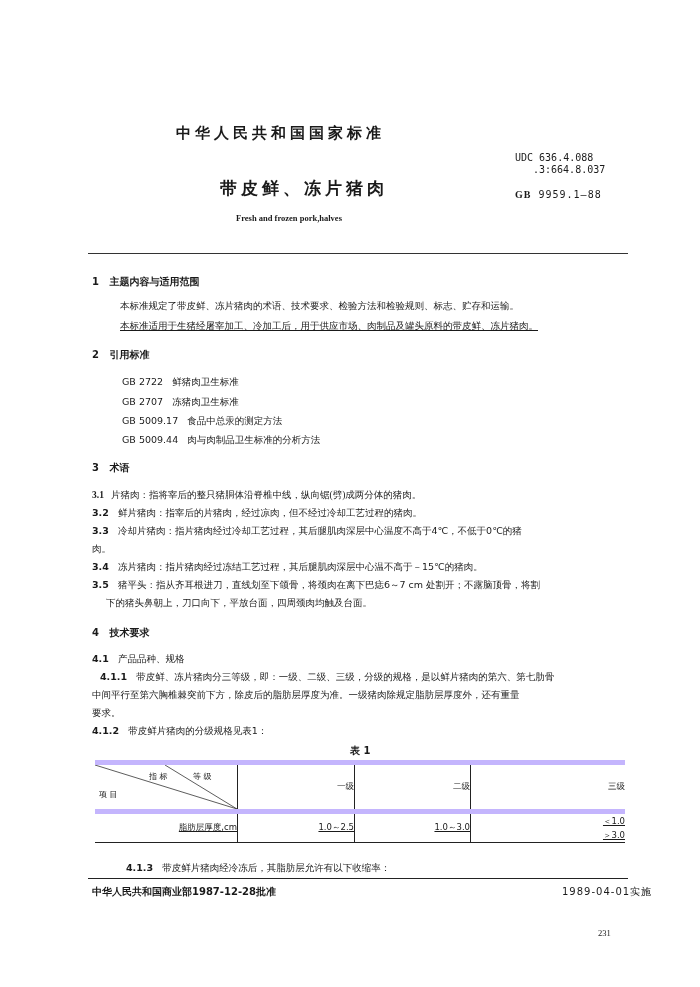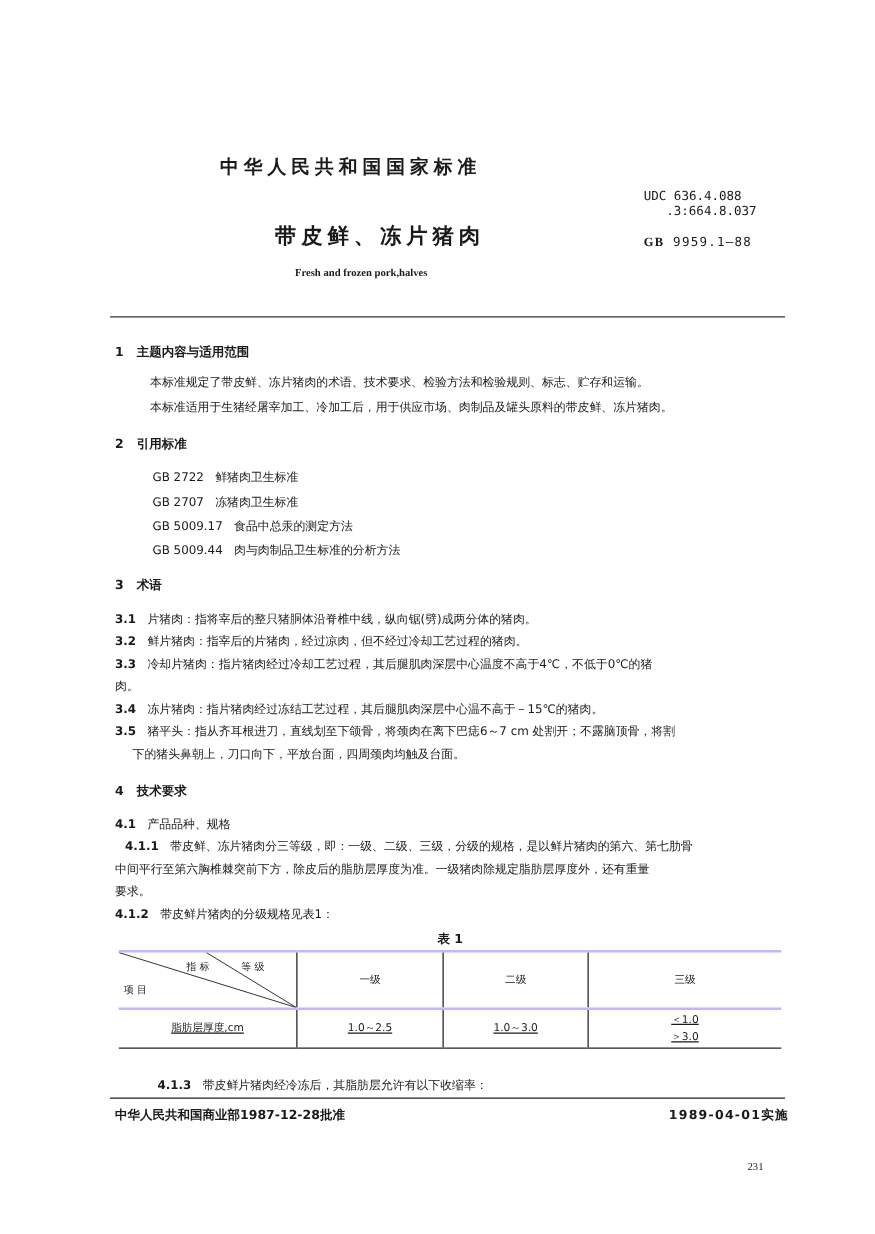--- a/index.html
+++ b/index.html
@@ -10,58 +10,58 @@
   .udc { left:515px; top:152px; font-size:10px; line-height:12px; font-family:"DejaVu Sans Mono","Liberation Mono",monospace; }
   .udc .l2 { padding-left:18px; }
   .title { left:220px; top:177px; font-size:17px; font-weight:bold; letter-spacing:4px; }
   .gb { left:515px; top:189px; font-size:10px; font-family:"DejaVu Sans Mono","Liberation Mono",monospace; letter-spacing:1px; }
   .gb b { font-family:"Liberation Serif",serif; }
   .entitle { left:236px; top:213px; font-size:8.5px; font-weight:bold; font-family:"Liberation Serif",serif; }
   .rule { position:absolute; left:88px; width:540px; height:1px; background:#333; }
   .h { font-size:10px; font-weight:bold; }
   .p { font-size:9.5px; }
   table.grade { position:absolute; left:95px; top:760px; width:530px; border-collapse:collapse; font-size:8.5px; }
-  table.grade td { border-top:2px solid #c4b5fd; border-bottom:1px solid #222; text-align:center; padding:0;margin-top:44px; }
+  table.grade td { border-top:5px solid #c4b5fd; border-bottom:1px solid #222; text-align:right; padding:0;margin-top:44px; }
   table.grade td + td { border-left:1px solid #222; }
   .diag { position:relative; height:44px; width:142px; }
   .diag svg { position:absolute; left:0; top:0; }
   .diag .zb { position:absolute; left:54px; top:6px; font-size:8px; }
   .diag .dj { position:absolute; left:98px; top:6px; font-size:8px; }
   .diag .xm { position:absolute; left:4px; top:24px; font-size:8px; }
   .footer-rule { position:absolute; left:88px; top:878px; width:540px; height:1px; background:#222; }
   .footer-left { left:92px; top:885px; font-size:10px; font-weight:bold; }
-  .footer-right { left:535px; top:885px; font-size:10px; font-weight:bold; letter-spacing:1px; }
+  .footer-right { left:562px; top:885px; font-size:10px; font-weight:normal; letter-spacing:1px; }
   .pageno { left:598px; top:928px; font-size:8.5px; font-family:"Liberation Serif",serif; }
 </style>
 </head>
 <body>
 
 <div class="abs national">中华人民共和国国家标准</div>
 <div class="abs udc">
   <div>UDC 636.4.088</div>
   <div class="l2">.3:664.8.037</div>
 </div>
 <div class="abs title">带皮鲜、冻片猪肉</div>
 <div class="abs gb"><b>GB</b> <span>9959.1—88</span></div>
 <div class="abs entitle">Fresh and frozen pork,halves</div>
 
 <div class="rule" style="top:253px;"></div>
 
 <div class="abs h" style="left:92px;top:275px;"><span>1</span>&nbsp;&nbsp;&nbsp;<span>主题内容与适用范围</span></div>
 <div class="abs p" style="left:120px;top:300px;">本标准规定了带皮鲜、冻片猪肉的术语、技术要求、检验方法和检验规则、标志、贮存和运输。</div>
-<div class="abs p" style="left:120px;top:320px;">本标准适用于生猪经屠宰加工、冷加工后，用于供应市场、肉制品及罐头原料的带皮鲜、冻片猪肉。</div>
+<div class="abs p" style="left:120px;top:320px;text-decoration:underline;">本标准适用于生猪经屠宰加工、冷加工后，用于供应市场、肉制品及罐头原料的带皮鲜、冻片猪肉。</div>
 
 <div class="abs h" style="left:92px;top:348px;"><span>2</span>&nbsp;&nbsp;&nbsp;<span>引用标准</span></div>
 <div class="abs p" style="left:122px;top:376px;"><span>GB 2722</span>&nbsp;&nbsp;&nbsp;<span>鲜猪肉卫生标准</span></div>
 <div class="abs p" style="left:122px;top:396px;"><span>GB 2707</span>&nbsp;&nbsp;&nbsp;<span>冻猪肉卫生标准</span></div>
 <div class="abs p" style="left:122px;top:415px;"><span>GB 5009.17</span>&nbsp;&nbsp;&nbsp;<span>食品中总汞的测定方法</span></div>
 <div class="abs p" style="left:122px;top:434px;"><span>GB 5009.44</span>&nbsp;&nbsp;&nbsp;<span>肉与肉制品卫生标准的分析方法</span></div>
 
 <div class="abs h" style="left:92px;top:461px;"><span>3</span>&nbsp;&nbsp;&nbsp;<span>术语</span></div>
-<div class="abs p" style="left:92px;top:489px;"><b>3.1</b>&nbsp;&nbsp;&nbsp;<span>片猪肉：指将宰后的整只猪胴体沿脊椎中线，纵向锯(劈)成两分体的猪肉。</span></div>
+<div class="abs p" style="left:92px;top:489px;font-family:Liberation Serif, serif;"><b>3.1</b>&nbsp;&nbsp;&nbsp;<span>片猪肉：指将宰后的整只猪胴体沿脊椎中线，纵向锯(劈)成两分体的猪肉。</span></div>
 <div class="abs p" style="left:92px;top:507px;"><b>3.2</b>&nbsp;&nbsp;&nbsp;<span>鲜片猪肉：指宰后的片猪肉，经过凉肉，但不经过冷却工艺过程的猪肉。</span></div>
 <div class="abs p" style="left:92px;top:525px;"><b>3.3</b>&nbsp;&nbsp;&nbsp;<span>冷却片猪肉：指片猪肉经过冷却工艺过程，其后腿肌肉深层中心温度不高于4℃，不低于0℃的猪</span></div>
 <div class="abs p" style="left:92px;top:543px;">肉。</div>
 <div class="abs p" style="left:92px;top:561px;"><b>3.4</b>&nbsp;&nbsp;&nbsp;<span>冻片猪肉：指片猪肉经过冻结工艺过程，其后腿肌肉深层中心温不高于－15℃的猪肉。</span></div>
 <div class="abs p" style="left:92px;top:579px;"><b>3.5</b>&nbsp;&nbsp;&nbsp;<span>猪平头：指从齐耳根进刀，直线划至下颌骨，将颈肉在离下巴痣6～7 cm 处割开；不露脑顶骨，将割</span></div>
 <div class="abs p" style="left:92px;top:597px;margin-left:14px;">下的猪头鼻朝上，刀口向下，平放台面，四周颈肉均触及台面。</div>
 
 <div class="abs h" style="left:92px;top:626px;"><span>4</span>&nbsp;&nbsp;&nbsp;<span>技术要求</span></div>
 <div class="abs p" style="left:92px;top:653px;"><b>4.1</b>&nbsp;&nbsp;&nbsp;<span>产品品种、规格</span></div>
 <div class="abs p" style="left:100px;top:671px;"><b>4.1.1</b>&nbsp;&nbsp;&nbsp;<span>带皮鲜、冻片猪肉分三等级，即：一级、二级、三级，分级的规格，是以鲜片猪肉的第六、第七肋骨</span></div>

